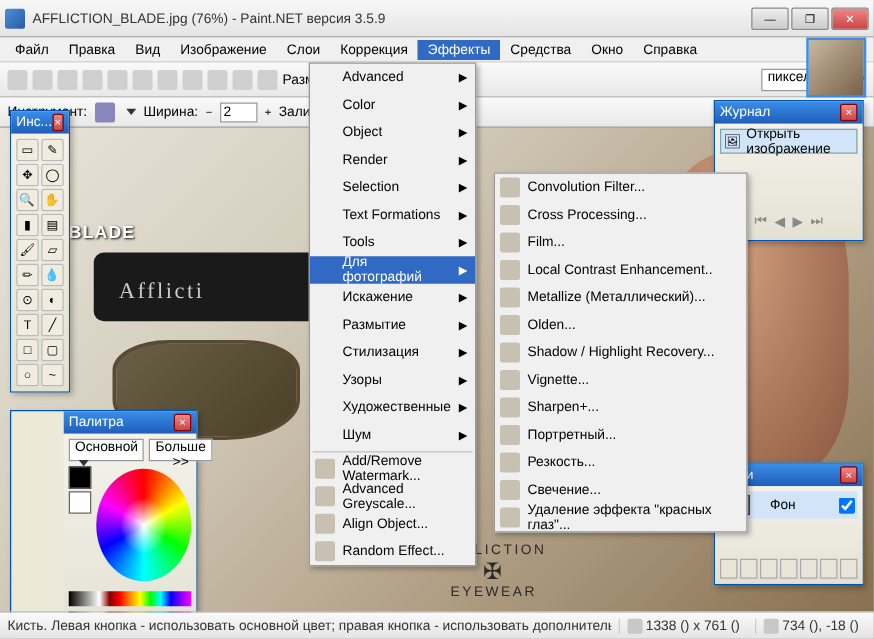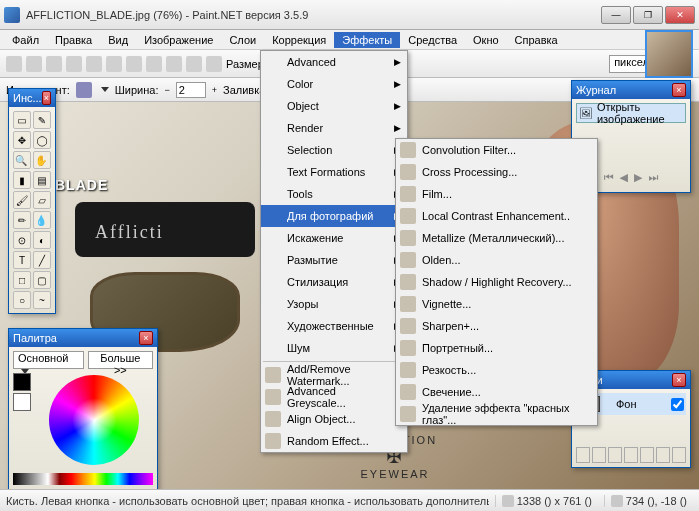--- a/index.html
+++ b/index.html
@@ -31,38 +31,38 @@
 .glasses { position:absolute; right:30px; top:50px; width:140px; height:40px; background:#2a2a2a; border-radius:8px; }
 .sunglasses { position:absolute; left:90px; top:170px; width:180px; height:100px; }
 .lens { position:absolute; width:150px; height:80px; background: linear-gradient(135deg,#6a6048,#4a4028); border-radius: 30% 30% 40% 40%; border: 3px solid #5a4a32; }
 .case-box { position:absolute; left:75px; top:100px; width:180px; height:55px; background:#1a1a1a; border-radius:8px; }
 .case-txt { position:absolute; left:95px; top:120px; color:#ccc; font-family: serif; font-size:18px; letter-spacing:2px; }
 .blade { position:absolute; left:55px; top:75px; color:#fff; font-weight:bold; font-size:14px; text-shadow:1px 1px 2px #000; letter-spacing:1px;}
 .logo-area { position:absolute; left:330px; top:290px; width:130px; height:130px; display:flex; align-items:center; justify-content:center; }
 .logo-txt { font-size:9px; letter-spacing:2px; color:#2a2a2a; text-align:center; }
 
 .dropdown { position: absolute; background: #f0f0f0; border: 1px solid #979797; box-shadow: 2px 2px 4px rgba(0,0,0,.3); z-index: 100; }
-.dd1 { top: 50px; left: 260px; width: 148px; }
+.dd1 { top: 50px; left: 247px; width: 134px; }
 .dd2 { top: 138px; left: 395px; width: 203px; }
 .dd-row { height: 22px; display: flex; align-items: center; padding: 0 20px 0 26px; position: relative; cursor: pointer; }
 .dd-row.hl { background: #316ac5; color: #fff; }
 .dd-row .arrow { position: absolute; right: 6px; font-size: 9px; }
 .dd-row .ic { position:absolute; left:4px; width:16px; height:16px; background:#c8c0b0; border-radius:2px; }
 .dd-sep { height:1px; background:#c0c0c0; margin: 2px 2px; }
 
 .float-win { position: absolute; background: #ece9d8; border: 1px solid #0055aa; box-shadow: 2px 2px 5px rgba(0,0,0,.3); }
 .fw-title { height: 18px; background: linear-gradient(#3a8ee8,#1f5db8); color: #fff; display: flex; align-items: center; padding: 0 4px; font-size: 11px; }
 .fw-title .x { margin-left: auto; width:14px; height:14px; background:linear-gradient(#e88,#c44); border:1px solid #800; display:flex;align-items:center;justify-content:center; color:#fff; font-size:9px; border-radius:2px;}
 .fw-body { padding: 4px; background: linear-gradient(#f4f2ea,#e4e1d4); }
 
 .tools-win { top: 88px; left: 8px; width: 48px; }
 .tgrid { display: grid; grid-template-columns: 18px 18px; gap: 2px; }
 .tbtn { width: 18px; height: 18px; background:#f0ece0; border:1px solid #bbb; border-radius:2px; display:flex;align-items:center;justify-content:center;font-size:10px; }
 
-.palette-win { top: 328px; left: 8px; width: 150px; }
+.palette-win { top: 328px; left: 8px; width: 150px; padding-left: 42px; }
 .color-wheel { width:90px; height:90px; border-radius:50%; background: conic-gradient(red,yellow,lime,cyan,blue,magenta,red); margin: 4px auto; position:relative; }
 .color-wheel::after { content:''; position:absolute; inset:25%; border-radius:50%; background:radial-gradient(#fff,transparent 70%); }
 .palette-strip { height:12px; background: linear-gradient(to right, #000,#555,#aaa,#fff,#800,#f00,#f80,#ff0,#0f0,#0ff,#00f,#80f,#f0f); margin-top:4px; }
 .swatch-pair { display:flex; gap:2px; margin:2px 0; }
 .sw { width:18px;height:18px; border:1px solid #666; }
 
 .history-win { top: 80px; right: 8px; width: 120px; }
 .hist-item { height: 20px; display:flex; align-items:center; gap:4px; padding:0 2px; background:#d2e4f7; border:1px solid #7aa; font-size:10px; }
 
 .layers-win { top: 370px; right: 8px; width: 120px; }

